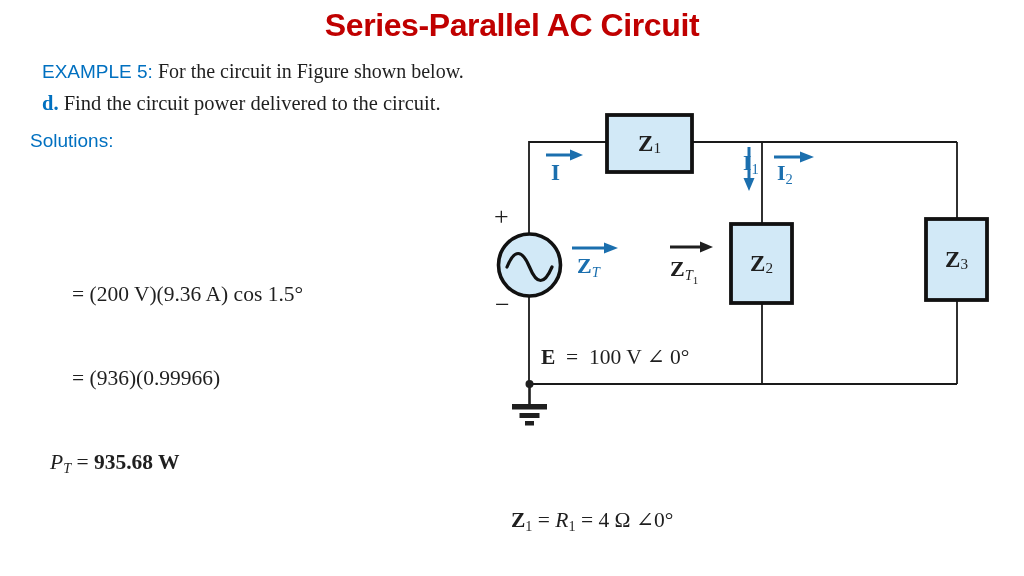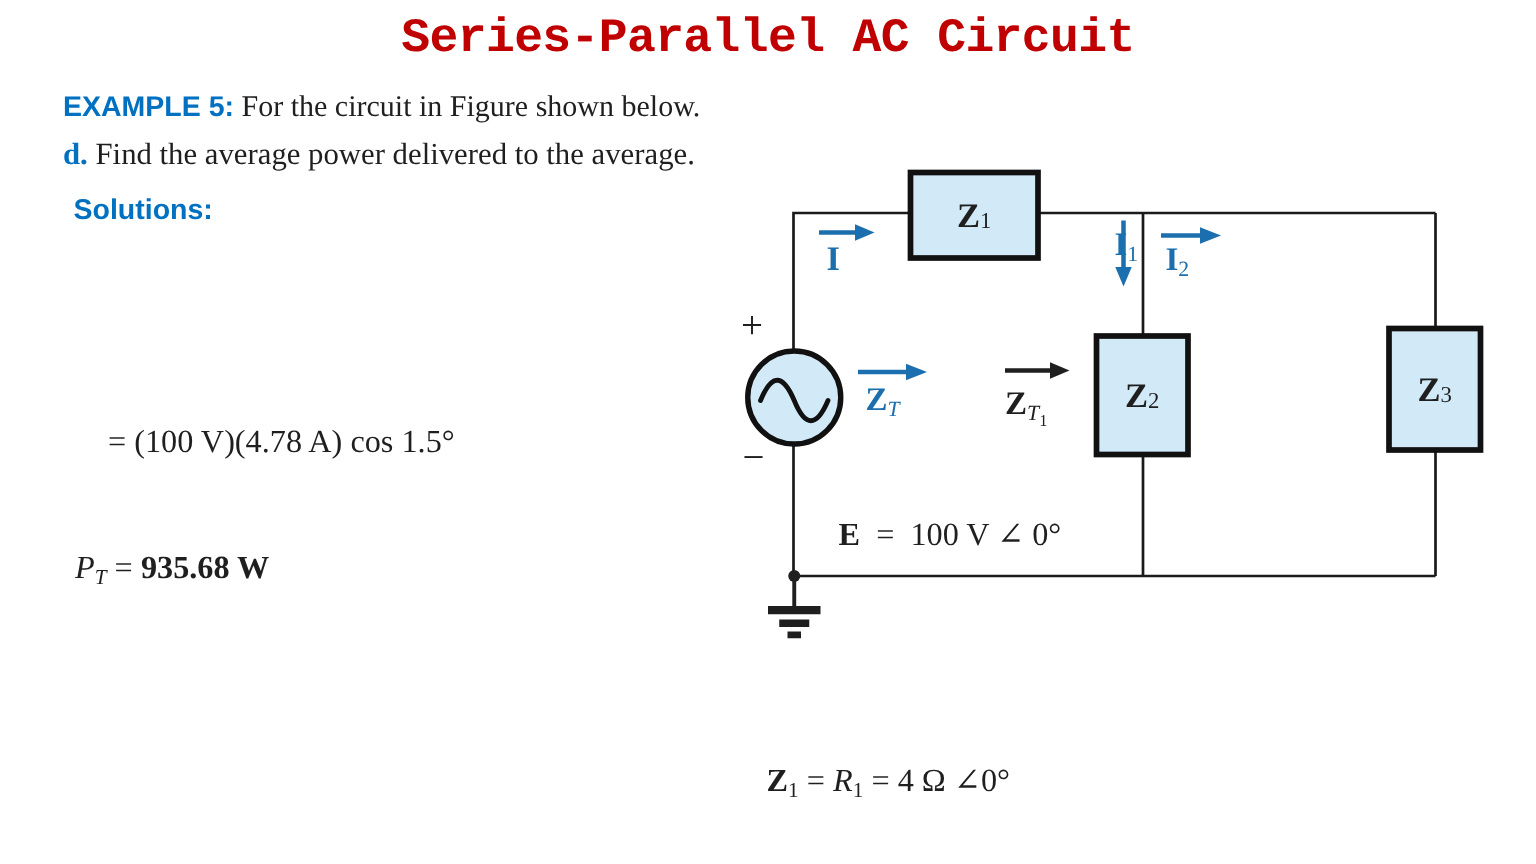--- a/index.html
+++ b/index.html
@@ -4,69 +4,70 @@
 <style>
   :root{
     --title-red:#C00000; --heading-blue:#0070C0; --circuit-blue:#1B6FAE;
     --box-fill:#D2E9F7; --ink:#1F1F1F; --wire:#1a1a1a;
   }
   html,body{margin:0;padding:0;background:#fff;}
   .slide{position:relative;width:1024px;height:576px;background:#ffffff;overflow:hidden;
          font-family:"Liberation Serif","DejaVu Serif","DejaVu Sans",serif;color:var(--ink);}
   .abs{position:absolute;}
   .page-title{top:7px;left:0;width:100%;text-align:center;
-         font-family:Liberation Mono, monospace;font-weight:700;
+         font-family:Liberation Sans, sans-serif;font-weight:700;
          font-size:32px;letter-spacing:-0.4px;color:var(--title-red);}
   .line-example{left:42px;top:60px;font-size:20px;white-space:pre;}
-  .sans-blue{font-family:"Liberation Sans","DejaVu Sans",sans-serif;font-weight:700;
+  .sans-blue{font-family:"Liberation Sans","DejaVu Sans",sans-serif;font-weight:400;
          font-size:19px;color:var(--heading-blue);}
   .line-d{left:42px;top:92px;font-size:20.5px;white-space:pre;}
   .d-label{color:var(--heading-blue);font-weight:700;}
-  .line-solutions{left:49px;top:130px;}
+  .line-solutions{left:30px;top:130px;}
   .math{font-size:21.5px;white-space:pre;}
   .power-eq{left:50px;top:224px;line-height:28px;}
   .power-eq .indent{padding-left:22px;}
   .imp-eq{left:511px;top:452px;line-height:27.5px;}
   .seg-r{font-style:normal;}
   .seg-i{font-style:italic;}
   .seg-b{font-weight:700;}
   .seg-sub{font-size:66%;font-style:italic;position:relative;top:0.28em;}
   .seg-subr{font-size:66%;position:relative;top:0.28em;}
   .seg-subsub{font-size:50%;position:relative;top:0.72em;}
   .clabel{position:absolute;font-size:22px;white-space:pre;}
   .blue{color:var(--circuit-blue);}
   .box-label{display:flex;align-items:center;justify-content:center;font-size:23px;}
   .sign{position:absolute;font-size:26px;line-height:1;color:var(--ink);}
-  .emf{font-size:21.5px;white-space:pre;margin-left:18px;}
+  .emf{font-size:21.5px;white-space:pre;}
   
   .wire{stroke:var(--wire);stroke-width:1.8;fill:none;}
   .comp-box{fill:var(--box-fill);stroke:#111;stroke-width:3.8;}
   .src-circle{fill:var(--box-fill);stroke:#111;stroke-width:3.6;}
   .sine{stroke:#111;stroke-width:3.2;fill:none;stroke-linecap:round;}
   .arrow-blue-line{stroke:var(--circuit-blue);stroke-width:3;}
   .arrow-blue-head{fill:var(--circuit-blue);}
   .arrow-black-line{stroke:var(--ink);stroke-width:3;}
   .arrow-black-head{fill:var(--ink);}
   .gnd{fill:var(--ink);}
 </style>
 </head>
 <body>
 
 <div class="slide">
 
   <div class="abs page-title">Series-Parallel AC Circuit</div>
 
   <div class="abs line-example"><span class="sans-blue">EXAMPLE 5:</span> <span>For the circuit in Figure shown below.</span></div>
 
-  <div class="abs line-d"><span class="d-label">d.</span> <span>Find the average power delivered to the average.</span></div>
+  <div class="abs line-d"><span class="d-label">d.</span> <span>Find the circuit power delivered to the circuit.</span></div>
 
   <div class="abs line-solutions sans-blue">Solutions:</div>
 
   <div class="abs math power-eq">
-    <div class="indent"><span class="seg-r">= (100 V)(4.78 A) cos 1.5°</span></div>
+    <div class="indent"><span class="seg-r">= (200 V)(9.36 A) cos 1.5°</span></div>
+    <div class="indent"><span class="seg-r">= (936)(0.99966)</span></div>
     <div><span class="seg-i">P</span><span class="seg-sub">T</span><span class="seg-r"> = </span><span class="seg-b">935.68 W</span></div>
   </div>
 
   <svg class="abs" style="left:480px;top:95px;" width="548" height="345" viewBox="480 95 548 345">
 
     <polyline class="wire" points="529,234 529,142 957,142"></polyline>
     <line class="wire" x1="529" y1="296" x2="529" y2="384"></line>
     <line class="wire" x1="529" y1="384" x2="957" y2="384"></line>
     <line class="wire" x1="762" y1="142" x2="762" y2="384"></line>
     <line class="wire" x1="957" y1="142" x2="957" y2="384"></line>

